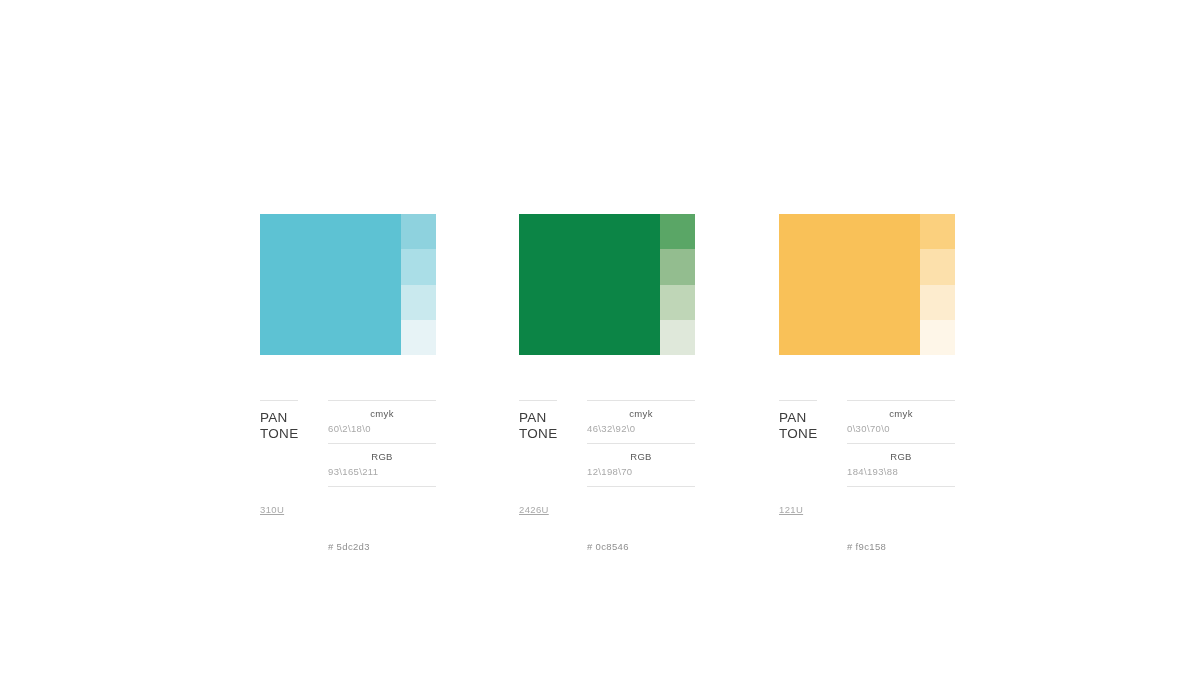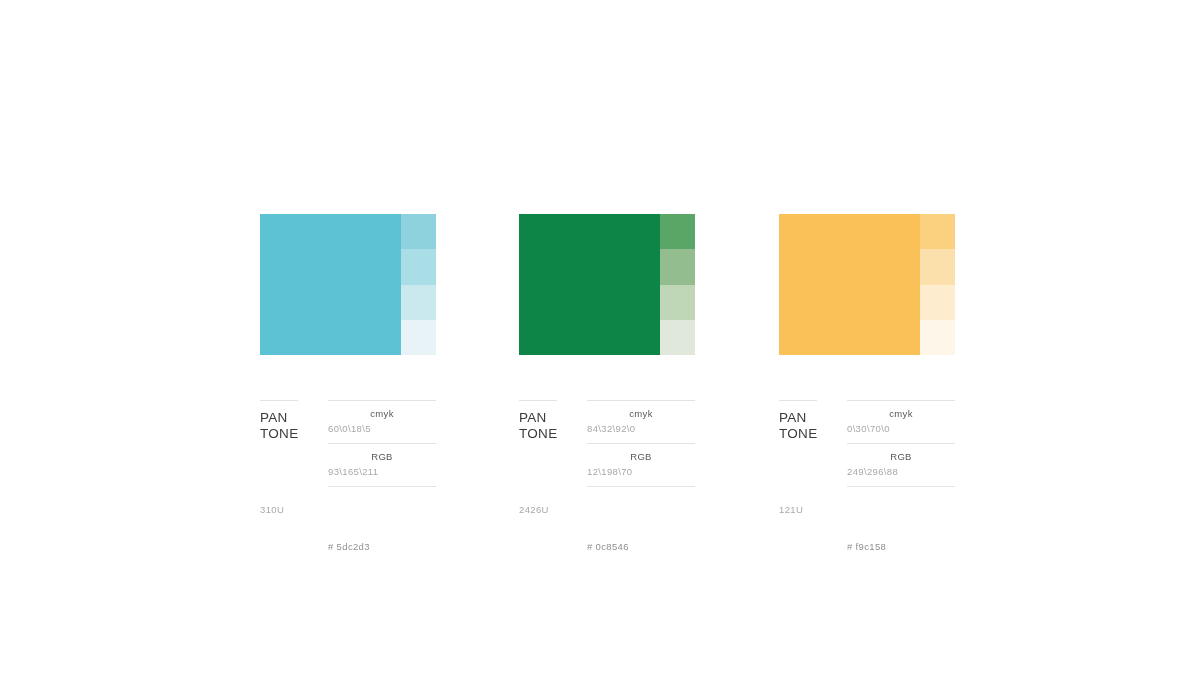--- a/index.html
+++ b/index.html
@@ -23,21 +23,21 @@
   .rule.short{width:38px;}
 
   .pantone{font-size:13.5px;line-height:15.5px;color:#3c3c3c;letter-spacing:.3px;padding-top:9px;}
   .pantone span{display:block;}
 
   .field{padding-top:7px;padding-bottom:8px;}
   .field .k{font-size:9.5px;line-height:12px;color:#585858;letter-spacing:.35px;text-align:center;}
   .field .v{font-size:9.5px;line-height:12px;color:#a8a8a8;letter-spacing:.35px;padding-top:3px;}
 
   .foot{position:absolute;top:290px;left:0;width:176px;display:flex;}
-  .foot .code{width:68px;flex:0 0 68px;font-size:9.5px;color:#a8a8a8;letter-spacing:.35px;}
+  .foot .code{width:68px;flex:0 0 68px;font-size:9.5px;color:#a8a8a8;letter-spacing:.35px;text-decoration:underline;}
   .foot .hex{flex:1 1 auto;font-size:9.5px;color:#8f8f8f;letter-spacing:.35px;margin-top:37px;}
 </style>
 </head>
 <body style="background: rgb(255, 255, 255);">
 
 <div class="stage">
 
   <div class="card c0">
     <div class="swatch">
       <div class="main" style="background-color: rgb(93, 194, 211);"></div>
@@ -54,21 +54,21 @@
         <div class="rule short"></div>
         <div class="pantone">
           <span>PAN</span>
           <span>TONE</span>
         </div>
       </div>
       <div class="col-right">
         <div class="rule"></div>
         <div class="field">
           <div class="k">cmyk</div>
-          <div class="v">60\0\18\5</div>
+          <div class="v">60\2\18\0</div>
         </div>
         <div class="rule"></div>
         <div class="field">
           <div class="k">RGB</div>
           <div class="v">93\165\211</div>
         </div>
         <div class="rule"></div>
       </div>
     </div>
 
@@ -94,21 +94,21 @@
         <div class="rule short"></div>
         <div class="pantone">
           <span>PAN</span>
           <span>TONE</span>
         </div>
       </div>
       <div class="col-right">
         <div class="rule"></div>
         <div class="field">
           <div class="k">cmyk</div>
-          <div class="v">84\32\92\0</div>
+          <div class="v">46\32\92\0</div>
         </div>
         <div class="rule"></div>
         <div class="field">
           <div class="k">RGB</div>
           <div class="v">12\198\70</div>
         </div>
         <div class="rule"></div>
       </div>
     </div>
 
@@ -139,21 +139,21 @@
       </div>
       <div class="col-right">
         <div class="rule"></div>
         <div class="field">
           <div class="k">cmyk</div>
           <div class="v">0\30\70\0</div>
         </div>
         <div class="rule"></div>
         <div class="field">
           <div class="k">RGB</div>
-          <div class="v">249\296\88</div>
+          <div class="v">184\193\88</div>
         </div>
         <div class="rule"></div>
       </div>
     </div>
 
     <div class="foot">
       <div class="code">121U</div>
       <div class="hex"># f9c158</div>
     </div>
   </div>

